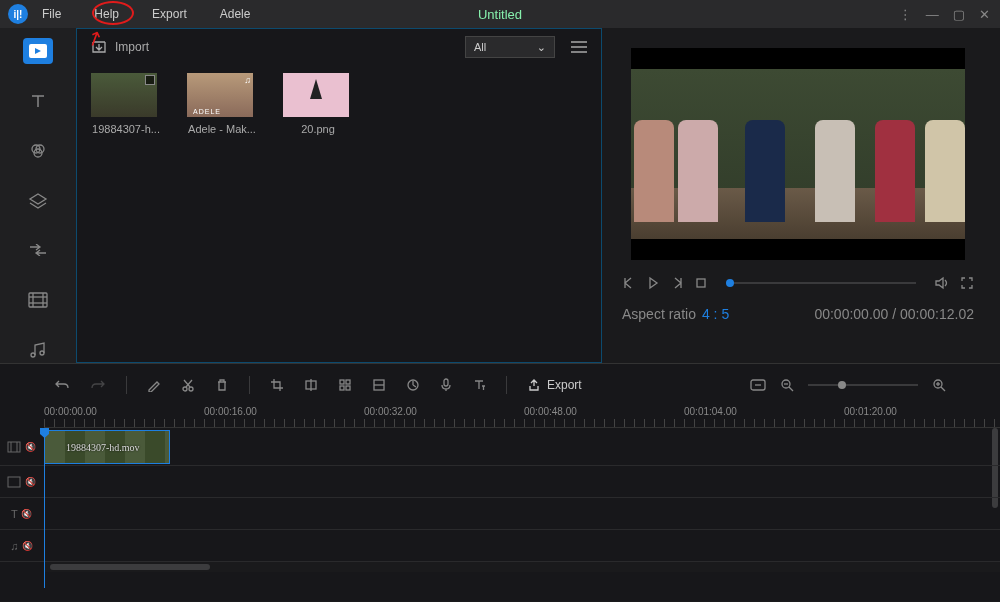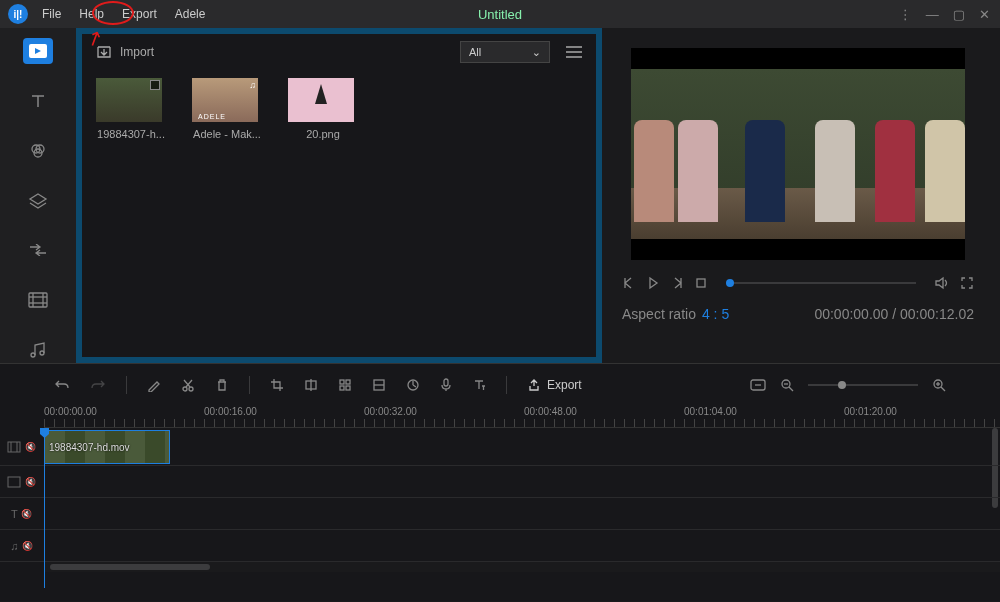--- a/index.html
+++ b/index.html
@@ -1,30 +1,30 @@
 <!DOCTYPE html>
 <html><head>
 <meta charset="utf-8">
 <style>
 * { margin: 0; padding: 0; box-sizing: border-box; font-family: "Segoe UI", Arial, sans-serif; user-select: none; }
 body { width: 1000px; height: 602px; background: #1a1a1c; color: #ccc; overflow: hidden; font-size: 12px; }
 .titlebar { height: 28px; background: #2a2a2c; display: flex; align-items: center; position: relative; }
 .logo { width: 20px; height: 20px; background: #1e7fe0; border-radius: 50%; margin: 0 6px 0 8px; display: flex; align-items: center; justify-content: center; color: #fff; font-size: 10px; font-weight: bold; }
-.menu { display: flex; gap: 2px; }
+.menu { display: flex; gap: 17px; }
 .menu-item { padding: 4px 8px; cursor: pointer; color: #ccc; }
 .export-circle { position: absolute; left: 92px; top: 1px; width: 42px; height: 24px; border: 2px solid #e01b1b; border-radius: 50%; pointer-events: none; }
 .arrow { position: absolute; left: 86px; top: 26px; color: #e01b1b; font-size: 20px; pointer-events: none; transform: rotate(-25deg); }
 .title { position: absolute; left: 50%; transform: translateX(-50%); color: #86efac; font-size: 13px; }
 .winbtns { margin-left: auto; display: flex; gap: 14px; padding-right: 10px; color: #888; font-size: 13px; }
 .winbtns span { cursor: pointer; }
 .upper { display: flex; height: 335px; }
 .leftbar { width: 76px; background: #1f1f21; display: flex; flex-direction: column; align-items: center; padding-top: 10px; gap: 24px; }
 .leftbar-icon { width: 26px; height: 26px; display: flex; align-items: center; justify-content: center; color: #888; cursor: pointer; }
 .leftbar-icon.active { background: #1e7fe0; border-radius: 4px; color: #fff; padding: 4px 6px; width: auto; }
-.media-panel { flex: 1; border: 6px solid #0c4a6e; background: #17171a; display: flex; flex-direction: column; }
+.media-panel { flex: 1; border: 1px solid #0c4a6e; background: #17171a; display: flex; flex-direction: column; }
 .media-bar { height: 36px; display: flex; align-items: center; padding: 0 14px; gap: 10px; }
 .import-area { display: flex; align-items: center; gap: 8px; color: #aaa; cursor: pointer; }
 .spacer { flex: 1; }
 .filter-select { width: 90px; height: 22px; background: #2a2a2c; border: 1px solid #444; color: #ccc; display: flex; align-items: center; justify-content: space-between; padding: 0 8px; cursor: pointer; font-size: 11px; }
 .list-icon { color: #aaa; cursor: pointer; margin-left: 6px; }
 .thumbs { display: flex; gap: 26px; padding: 8px 14px; }
 .thumb { width: 70px; text-align: center; }
 .thumb-img { width: 66px; height: 44px; background: #555; position: relative; margin-bottom: 6px; }
 .thumb-label { font-size: 11px; color: #aaa; white-space: nowrap; overflow: hidden; text-overflow: ellipsis; }
 .right-panel { width: 398px; padding: 20px 26px 6px 20px; display: flex; flex-direction: column; }
@@ -47,21 +47,21 @@
 .ruler { height: 22px; display: flex; position: relative; margin-left: 44px; border-bottom: 1px solid #333; }
 .ruler-mark { position: absolute; top: 0; font-size: 10px; color: #888; }
 .ticks { position: absolute; left: 0; right: 0; bottom: 0; height: 8px; background: repeating-linear-gradient(to right, #444 0, #444 1px, transparent 1px, transparent 10px); }
 .playhead { position: absolute; left: 44px; top: 0; width: 1px; height: 160px; background: #1e7fe0; z-index: 5; }
 .playhead::before { content: ""; position: absolute; top: 0; left: -4px; width: 9px; height: 10px; background: #1e7fe0; clip-path: polygon(0 0, 100% 0, 100% 60%, 50% 100%, 0 60%); }
 .tracks { flex: 1; position: relative; overflow: hidden; }
 .track { height: 32px; border-bottom: 1px solid #2a2a2c; display: flex; align-items: center; position: relative; }
 .track.tall { height: 38px; }
 .track-head { width: 44px; display: flex; align-items: center; justify-content: center; gap: 4px; color: #666; font-size: 11px; }
 .clip { position: absolute; left: 44px; top: 2px; height: 34px; width: 126px; border: 1px solid #1e7fe0; background: #3a4a3a; overflow: hidden; display: flex; align-items: center; }
-.clip-label { position: relative; z-index: 2; font-size: 10px; color: #ddd; padding-left: 4px; text-shadow: 0 0 2px #000; }
+.clip-label { position: relative; z-index: 2; font-size: 10px; color: #ddd; padding-left: 21px; text-shadow: 0 0 2px #000; font-family: Liberation Serif, serif; }
 .hscroll { height: 10px; background: #1a1a1c; position: relative; margin-left: 44px; }
 .hbar { position: absolute; left: 6px; top: 2px; width: 160px; height: 6px; background: #3c3c3e; border-radius: 3px; }
 .vscroll { position: absolute; right: 2px; top: 0; width: 6px; height: 80px; background: #3c3c3e; border-radius: 3px; }
 svg { display: block; }
 
 .person { position: absolute; bottom: 10%; width: 40px; height: 60%; border-radius: 8px 8px 0 0; }
 .table-line { position: absolute; bottom: 0; left: 0; right: 0; height: 30%; background: linear-gradient(#6a5a48, #4a3e30); }
 </style>
 </head>
 <body>

